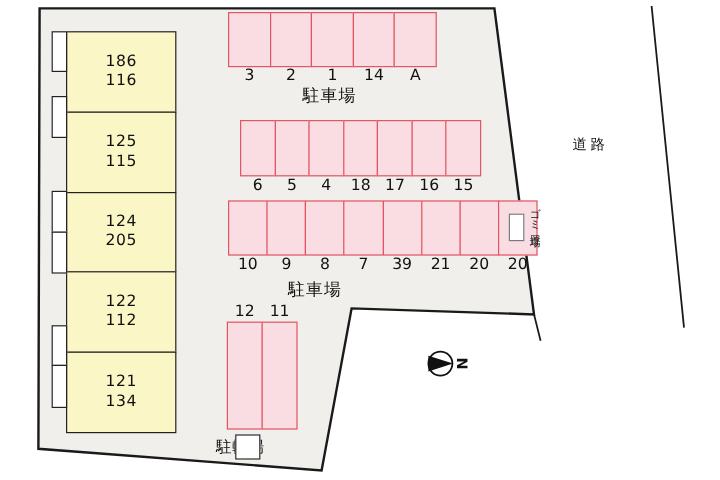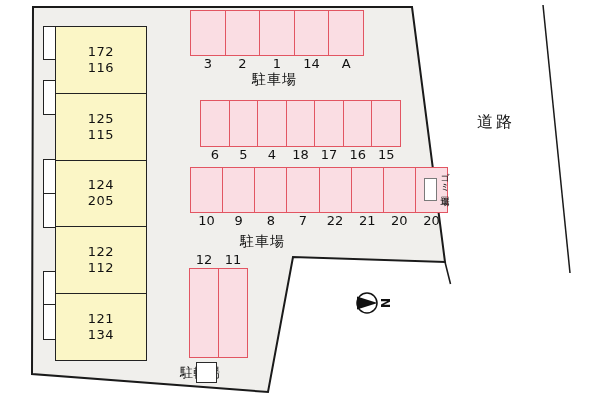--- a/index.html
+++ b/index.html
@@ -53,21 +53,21 @@
   #row-lower{left:190px;top:167px;width:258px;}
   #row-lower .space-box{height:46px;}
   #row-bottom{left:189px;top:252px;width:59px;}
   #row-bottom .space-box{height:90px;}
 
   
   .site-label{position:absolute;z-index:4;white-space:nowrap;}
   #parking-label-top{left:252px;top:71px;font-size:14px;letter-spacing:1px;}
   #parking-label-mid{left:240px;top:233px;font-size:14px;letter-spacing:1px;}
   #bicycle-label{left:132px;top:364px;font-size:13px;letter-spacing:0.5px;padding-left:48px;}
-  #road-label{left:477px;top:112px;font-size:16px;letter-spacing:3px;}
+  #road-label{left:477px;top:112px;font-size:12px;letter-spacing:3px;}
   #garbage-label{
     left:440px;top:166px;font-size:9px;line-height:10px;
     writing-mode:vertical-rl;text-orientation:upright;letter-spacing:1px;
   }
 
   
   #garbage-box{
     position:absolute;left:424px;top:178px;width:11px;height:21px;
     background:#ffffff;border:1.5px solid #7a7a7a;z-index:4;box-sizing:content-box;
   }
@@ -87,21 +87,21 @@
     <line x1="543" y1="5" x2="570" y2="273" stroke="#1a1a1a" stroke-width="1.5"></line>
     <g>
       <circle cx="367" cy="303" r="10" fill="#ffffff" stroke="#111111" stroke-width="1.5"></circle>
       <polygon points="357,296.5 357,309.5 377.5,303" fill="#111111"></polygon>
       <text x="385" y="303" font-size="12" font-weight="bold" fill="#111111" text-anchor="middle" dominant-baseline="central" transform="rotate(90 385 303)" font-family="DejaVu Sans, sans-serif">N</text>
     </g>
   </svg>
 
   <div id="building">
     <div class="room">
-      <div>172</div>
+      <div>186</div>
       <div>116</div>
     </div>
 
     <div class="room">
       <div>125</div>
       <div>115</div>
     </div>
 
     <div class="room">
       <div>124</div>
@@ -211,21 +211,21 @@
       <div class="space-label">8</div>
     </div>
 
     <div class="cell">
       <div class="space-box"></div>
       <div class="space-label">7</div>
     </div>
 
     <div class="cell">
       <div class="space-box"></div>
-      <div class="space-label">22</div>
+      <div class="space-label">39</div>
     </div>
 
     <div class="cell">
       <div class="space-box"></div>
       <div class="space-label">21</div>
     </div>
 
     <div class="cell">
       <div class="space-box"></div>
       <div class="space-label">20</div>

